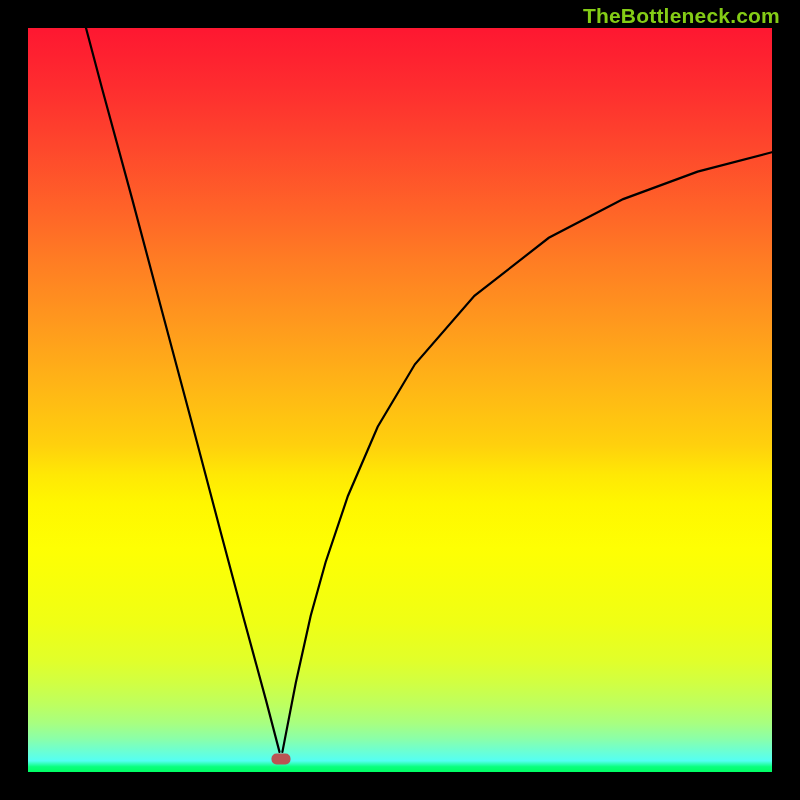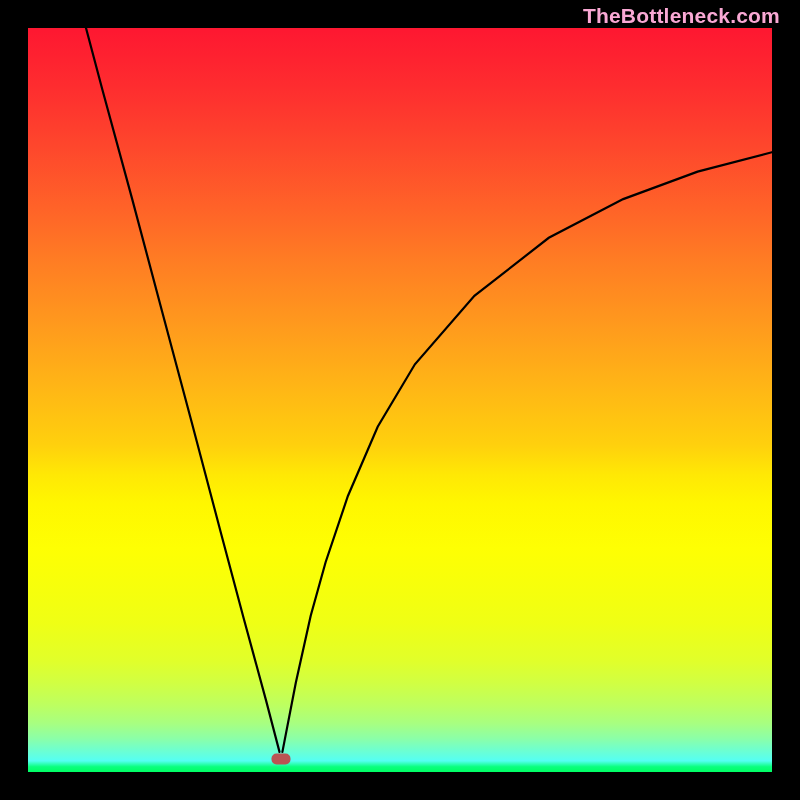--- a/index.html
+++ b/index.html
@@ -39,21 +39,21 @@
       #6fffce 97%,
       #55fff3 98.5%,
       #0bff7e 99.3%,
       #00ff64 100%
     );
   }
   .watermark {
     position: absolute;
     top: 4px;
     right: 20px;
-    color: #f9a8d4;
+    color: #84cc16;
     font-size: 21px;
     font-weight: 600;
     letter-spacing: 0.2px;
   }
   svg.curve {
     position: absolute;
     left: 0;
     top: 0;
     width: 744px;
     height: 744px;

